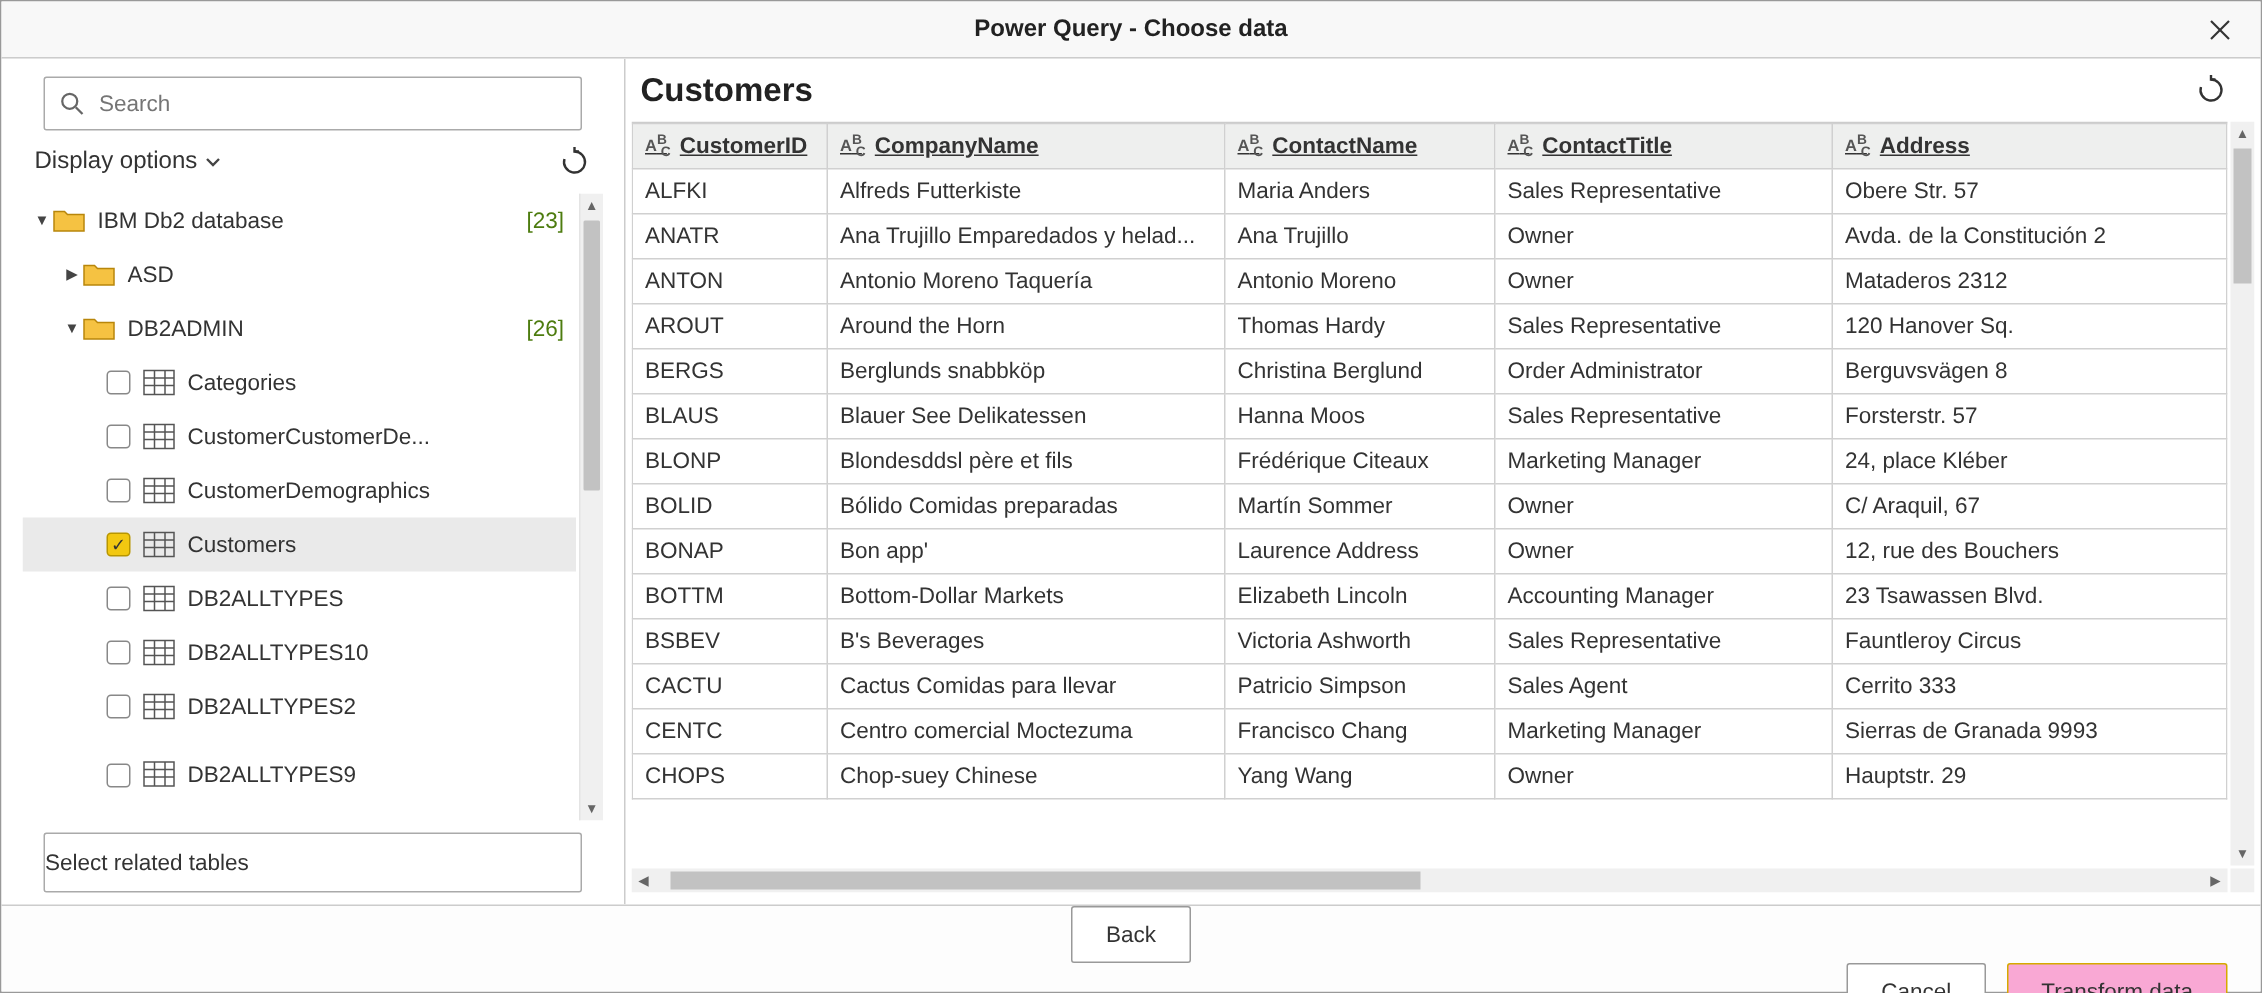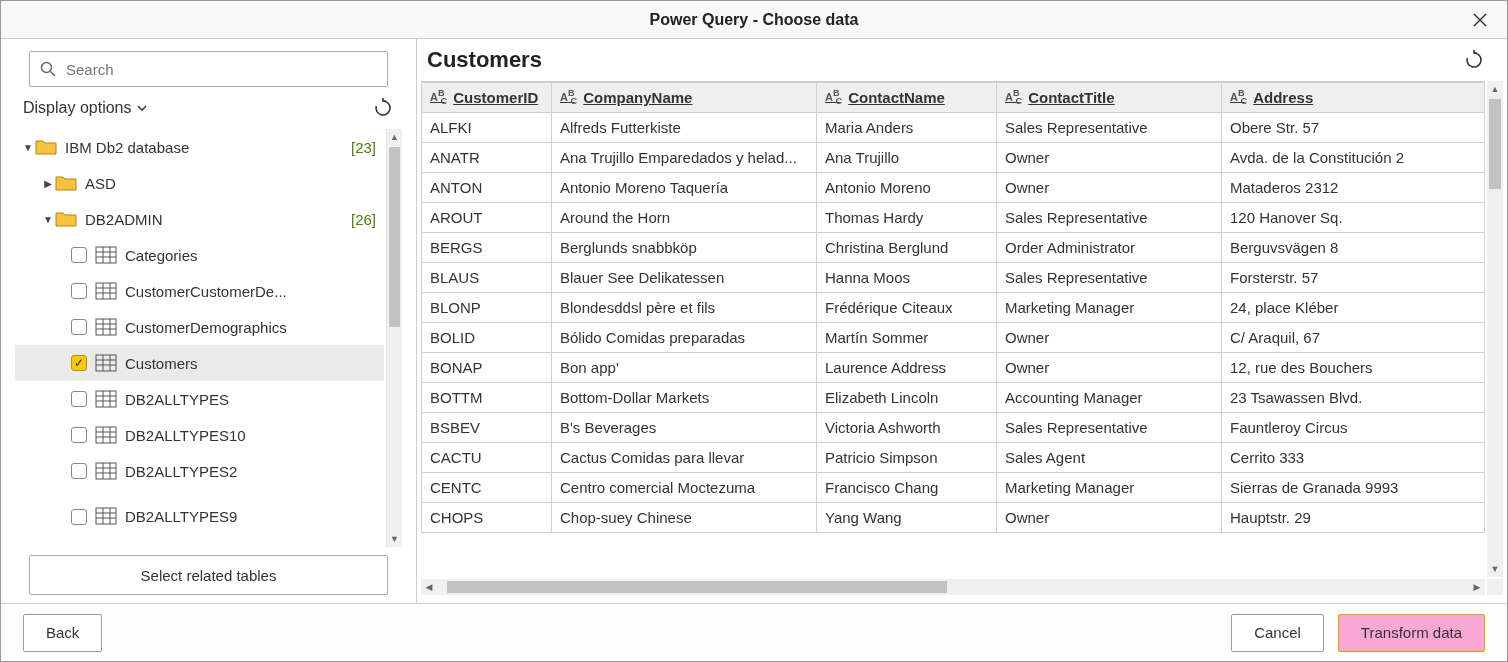--- a/index.html
+++ b/index.html
@@ -27,21 +27,21 @@
   .tree .chk { width: 16px; height: 16px; border: 1px solid #888; border-radius: 3px; margin-right: 8px; display: inline-flex; align-items: center; justify-content: center; background: #fff;}
   .tree .chk.checked { background: #f2c811; border-color: #b89600; }
   .tree .chk.checked::after { content: "✓"; font-size: 12px; color: #333; line-height: 1;}
   .tree .tableicon { width: 22px; height: 18px; margin-right: 8px; display: inline-block; }
   .tree .label { white-space: nowrap; overflow: hidden; text-overflow: ellipsis; }
   .vscroll { position: absolute; right: 0; top: 0; bottom: 0; width: 16px; background: #f0f0f0; border-left:1px solid #e4e4e4;}
   .vscroll .thumb { position: absolute; left: 2px; right: 2px; background: #c2c2c2; border-radius: 1px;}
   .vscroll .arrow { position:absolute; left:0; right:0; height:16px; display:flex; align-items:center; justify-content:center; color:#666; font-size:9px;}
   .vscroll .arrow.up { top:0; }
   .vscroll .arrow.down { bottom:0; }
-  .select-related { margin: 8px 14px 0 14px; border: 1px solid #aaa; border-radius: 2px; height: 40px; display: flex; align-items: center; justify-content: center; font-size: 15px; cursor: pointer; background: #fff;}
+  .select-related { margin: 8px 14px 0 14px; border: 1px solid #aaa; border-radius: 2px; height: 40px; display: flex; align-items: center; font-size: 15px; cursor: pointer; background: #fff;}
   
   .divider { width: 1px; background: #ccc; }
   
   .right { flex: 1; display: flex; flex-direction: column; padding: 8px 4px 8px 4px; overflow: hidden;}
   .rhead { display: flex; align-items: center; justify-content: space-between; padding: 0 18px 4px 6px; }
   .rhead h2 { margin: 0; font-size: 22px; font-weight: 600; color: #222; }
   .gridwrap { flex: 1; position: relative; overflow: hidden; margin-top: 4px;}
   .gridinner { position:absolute; left:0; top:0; right:18px; bottom:18px; overflow:hidden; border-top:1px solid #ccc;}
   table.grid { border-collapse: collapse; width: 100%; table-layout: fixed; }
   table.grid th, table.grid td { border: 1px solid #d0d0d0; padding: 5px 8px; text-align: left; font-size: 15px; white-space: nowrap; overflow: hidden; text-overflow: ellipsis; height: 30px;}
@@ -51,21 +51,21 @@
   .hs { position:absolute; left:0; right:18px; bottom:0; height:16px; background:#f0f0f0; display:flex; align-items:center;}
   .hs .arrow { width:16px; text-align:center; color:#666; font-size:9px; cursor:pointer;}
   .hs .track { flex:1; position:relative; height:100%; }
   .hs .hthumb { position:absolute; top:2px; bottom:2px; background:#c2c2c2; left:10px; width:500px;}
   .gridvs { position:absolute; right:0; top:0; bottom:18px; width:16px; background:#f0f0f0;}
   .gridvs .thumb { position:absolute; left:2px; right:2px; top:18px; height:90px; background:#c2c2c2;}
   .gridvs .arrow { position:absolute; left:0; right:0; height:16px; display:flex; align-items:center; justify-content:center; color:#666; font-size:9px;}
   .gridvs .arrow.up { top:0;} .gridvs .arrow.down { bottom:0;}
   .corner { position:absolute; right:0; bottom:0; width:16px; height:16px; background:#f0f0f0;}
   
-  .footer { height: 58px; border-top: 1px solid #ccc; display: flex; align-items: center; padding: 0 22px; background: #fdfdfd;}
+  .footer { height: 58px; border-top: 1px solid #ccc; display: flex; align-items: center; padding: 0 22px; background: #fdfdfd; flex-direction: column;}
   .footer .left-btns { display: flex; gap: 10px;}
   .footer .right-btns { margin-left: auto; display: flex; gap: 14px; align-items: flex-end;}
   .btn { height: 38px; padding: 0 22px; border: 1px solid #999; background: #fff; display: inline-flex; align-items: center; justify-content: center; font-size: 15px; cursor: pointer; border-radius: 2px;}
   .btn.primary { background: #f9a8d4; border-color: #d6a900; }
   svg { display: block; }
 </style>
 </head>
 <body>
 
 <div class="window">

